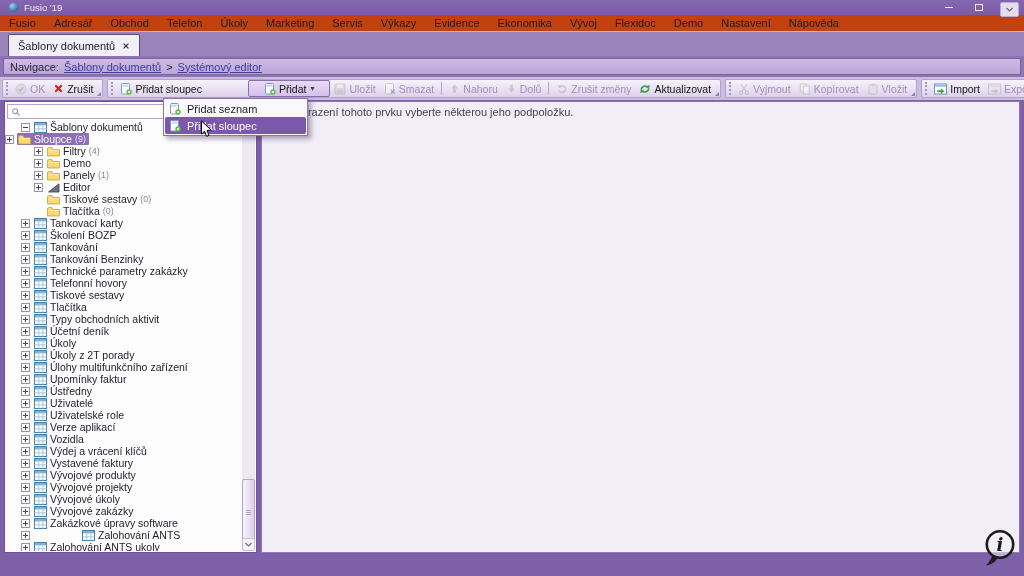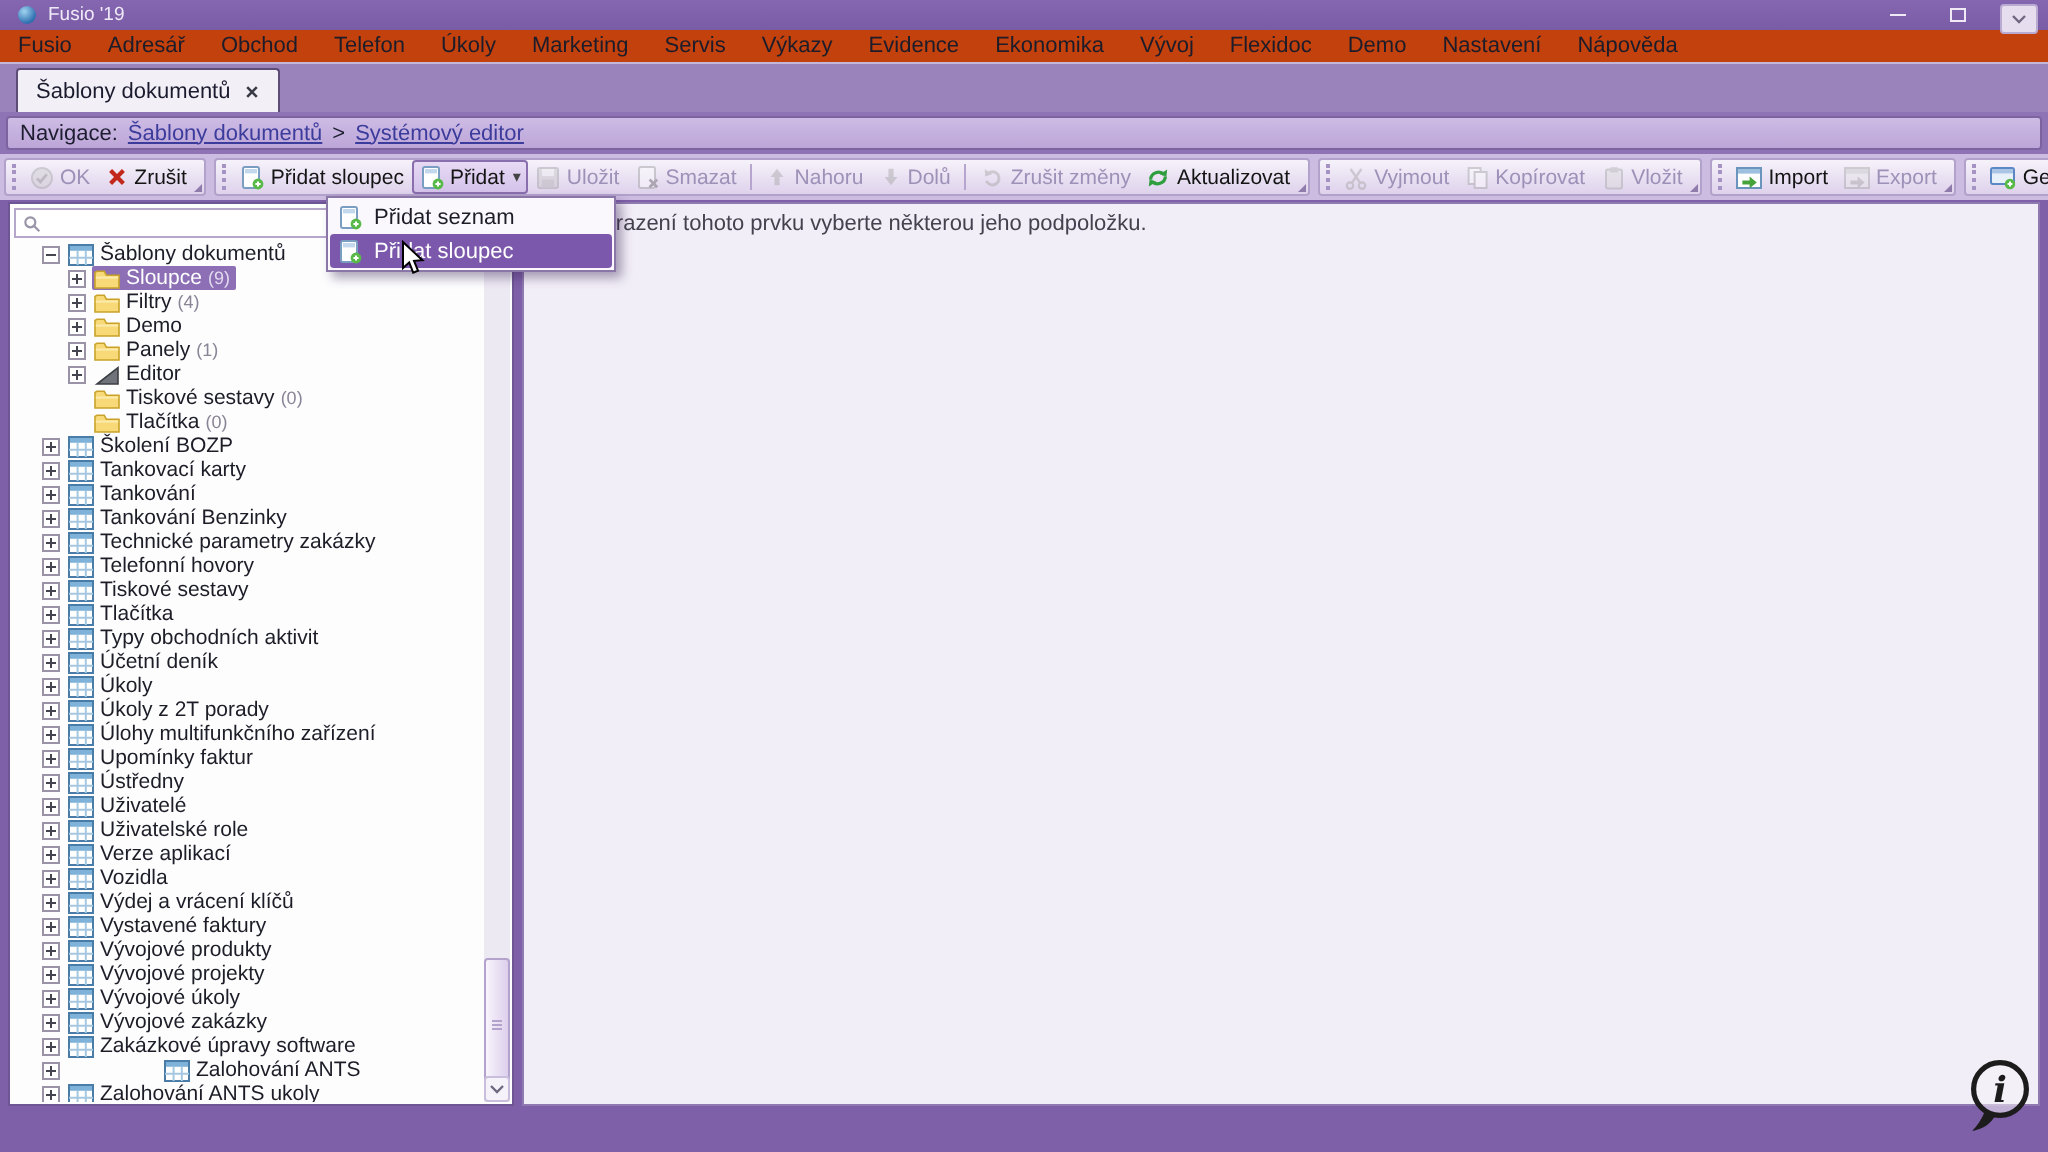--- a/index.html
+++ b/index.html
@@ -40,21 +40,21 @@
     display:flex;align-items:flex-start;padding:2px 0 0 2px;box-sizing:border-box;gap:4px;}
   .tb-group{position:relative;height:19px;display:flex;align-items:center;border:1px solid #b2a1cb;border-radius:2px;
     background:linear-gradient(#F6F2FA,#DED2EC);box-sizing:border-box;padding:0 5px 0 1px;}
   .tb-group::before{content:"";width:0;height:13px;border-left:2px dotted #a593c4;margin:0 3px 0 2px;}
   .tb-group::after{content:"";position:absolute;right:1px;bottom:1px;width:0;height:0;
     border-bottom:4px solid #8f7cab;border-left:4px solid transparent;}
   .tb-btn{display:flex;align-items:center;gap:3px;padding:0 4px;height:17px;font-size:10.5px;color:#141414;border-radius:2px;white-space:nowrap;}
   .tb-btn .icon svg{display:block;}
   .tb-btn.disabled{color:#9d91b8;}
   .tb-btn.disabled .icon{filter:grayscale(1) opacity(.45);}
-  .tb-btn.pressed{background:linear-gradient(#e7daf4,#d4c2ea);border:1px solid #8a6fae;padding:0 3px;height:17px;box-sizing:border-box;}
+  .tb-btn.pressed{background:linear-gradient(#e7daf4,#d4c2ea);border:1px solid #8a6fae;padding:0 15px;height:17px;box-sizing:border-box;margin-left:42px;}
   .caret{font-size:8px;color:#444;margin-left:1px;}
   .tb-sep{width:0;height:13px;border-left:1px solid #b6a6cf;margin:0 3px;}
 
   
   #workspace{position:absolute;left:0;top:100px;width:1024px;height:460px;background:#7E60A8;}
   #tree-panel{position:absolute;left:4px;top:1px;width:253px;height:452px;background:#FDFDFE;
     border:1px solid #6e5593;box-sizing:border-box;}
   #content-panel{position:absolute;left:261px;top:1px;width:759px;height:452px;background:#F2EEF7;
     border:1px solid #8f79b0;box-sizing:border-box;}
   #content-msg{padding:4px 8px;font-size:11px;color:#45414f;}
@@ -365,21 +365,21 @@
               <span class="icon">
                 <svg width="13" height="11" viewBox="0 0 13 11">
                   <rect x="0.5" y="0.5" width="12" height="10" fill="#fff" stroke="#4a7ca8"></rect>
                   <rect x="1" y="1" width="11" height="2.4" fill="#7fb2d8"></rect>
                   <path d="M4.8 3.4 V10.5 M8.9 3.4 V10.5 M0.5 6.9 H12.5" stroke="#a5c8e0" fill="none"></path>
                 </svg>
               </span>
               <span class="tree-label">Šablony dokumentů</span>
             </span>
           </div>
-          <div class="tree-row selected" style="padding-left: 29px;">
+          <div class="tree-row selected" style="">
             <span class="expander plus"></span>
             <span class="row-body">
               <span class="icon">
                 <svg width="13" height="11" viewBox="0 0 13 11">
                   <path d="M0.5 2.2 L0.5 10 L12.5 10 L12.5 3.6 L6.2 3.6 L5.1 1.6 L1.5 1.6 Z" fill="#f7d978" stroke="#c9a227" stroke-width="0.8"></path>
                   <path d="M0.9 4.8 H12.1" stroke="#fbeaae" stroke-width="1"></path>
                 </svg>
               </span>
               <span class="tree-label">Sloupce</span>
               <span class="count">(9)</span>
@@ -463,34 +463,34 @@
           <div class="tree-row" style="padding-left: 16px;">
             <span class="expander plus"></span>
             <span class="row-body">
               <span class="icon">
                 <svg width="13" height="11" viewBox="0 0 13 11">
                   <rect x="0.5" y="0.5" width="12" height="10" fill="#fff" stroke="#4a7ca8"></rect>
                   <rect x="1" y="1" width="11" height="2.4" fill="#7fb2d8"></rect>
                   <path d="M4.8 3.4 V10.5 M8.9 3.4 V10.5 M0.5 6.9 H12.5" stroke="#a5c8e0" fill="none"></path>
                 </svg>
               </span>
+              <span class="tree-label">Tankovací karty</span>
+            </span>
+          </div>
+          <div class="tree-row" style="padding-left: 16px;">
+            <span class="expander plus"></span>
+            <span class="row-body">
+              <span class="icon">
+                <svg width="13" height="11" viewBox="0 0 13 11">
+                  <rect x="0.5" y="0.5" width="12" height="10" fill="#fff" stroke="#4a7ca8"></rect>
+                  <rect x="1" y="1" width="11" height="2.4" fill="#7fb2d8"></rect>
+                  <path d="M4.8 3.4 V10.5 M8.9 3.4 V10.5 M0.5 6.9 H12.5" stroke="#a5c8e0" fill="none"></path>
+                </svg>
+              </span>
               <span class="tree-label">Školení BOZP</span>
-            </span>
-          </div>
-          <div class="tree-row" style="padding-left: 16px;">
-            <span class="expander plus"></span>
-            <span class="row-body">
-              <span class="icon">
-                <svg width="13" height="11" viewBox="0 0 13 11">
-                  <rect x="0.5" y="0.5" width="12" height="10" fill="#fff" stroke="#4a7ca8"></rect>
-                  <rect x="1" y="1" width="11" height="2.4" fill="#7fb2d8"></rect>
-                  <path d="M4.8 3.4 V10.5 M8.9 3.4 V10.5 M0.5 6.9 H12.5" stroke="#a5c8e0" fill="none"></path>
-                </svg>
-              </span>
-              <span class="tree-label">Tankovací karty</span>
             </span>
           </div>
           <div class="tree-row" style="padding-left: 16px;">
             <span class="expander plus"></span>
             <span class="row-body">
               <span class="icon">
                 <svg width="13" height="11" viewBox="0 0 13 11">
                   <rect x="0.5" y="0.5" width="12" height="10" fill="#fff" stroke="#4a7ca8"></rect>
                   <rect x="1" y="1" width="11" height="2.4" fill="#7fb2d8"></rect>
                   <path d="M4.8 3.4 V10.5 M8.9 3.4 V10.5 M0.5 6.9 H12.5" stroke="#a5c8e0" fill="none"></path>

